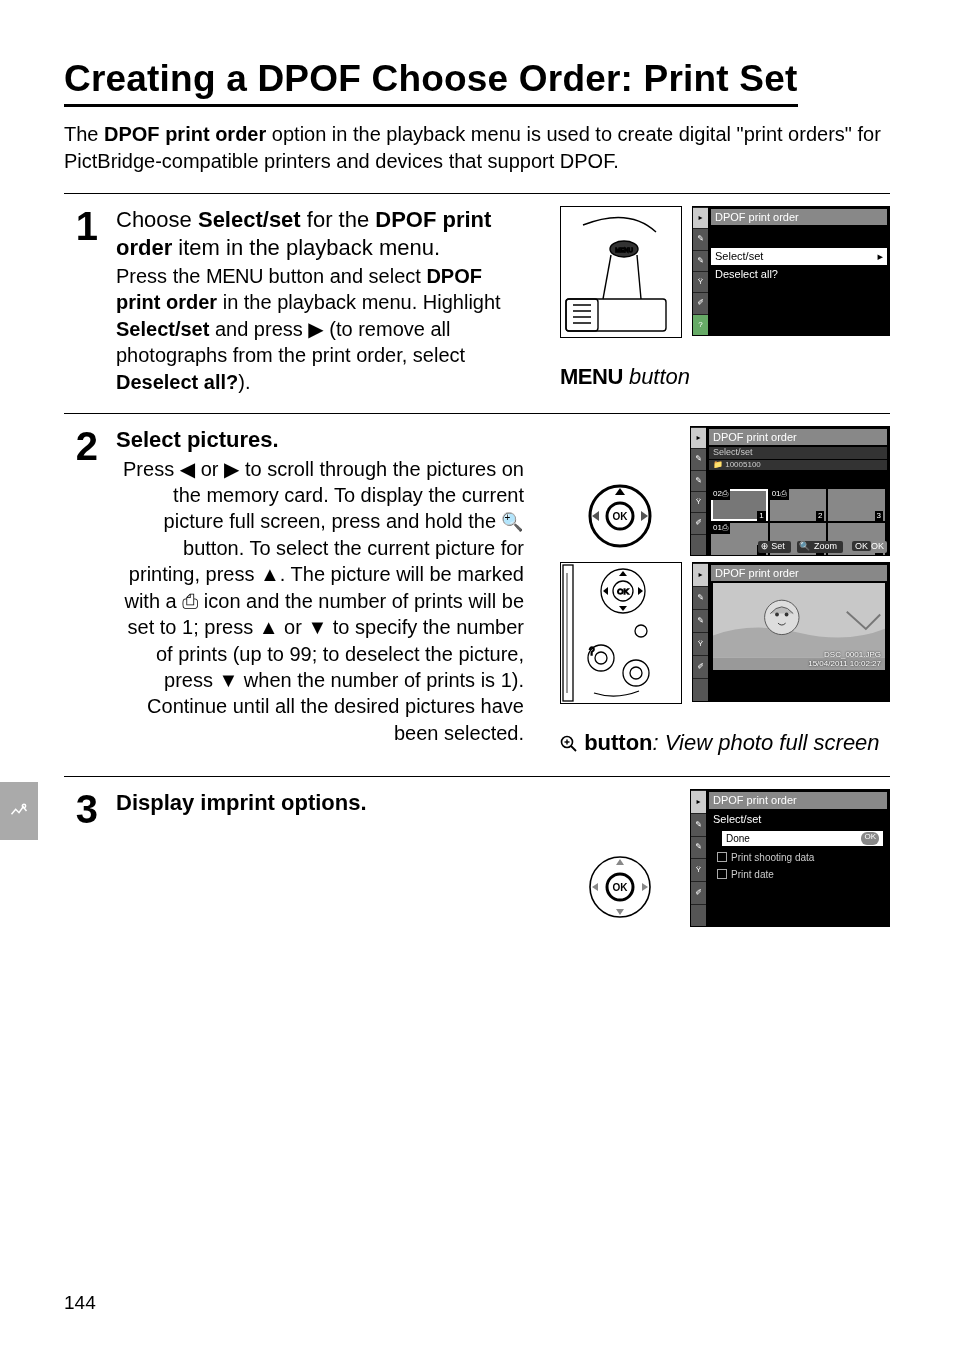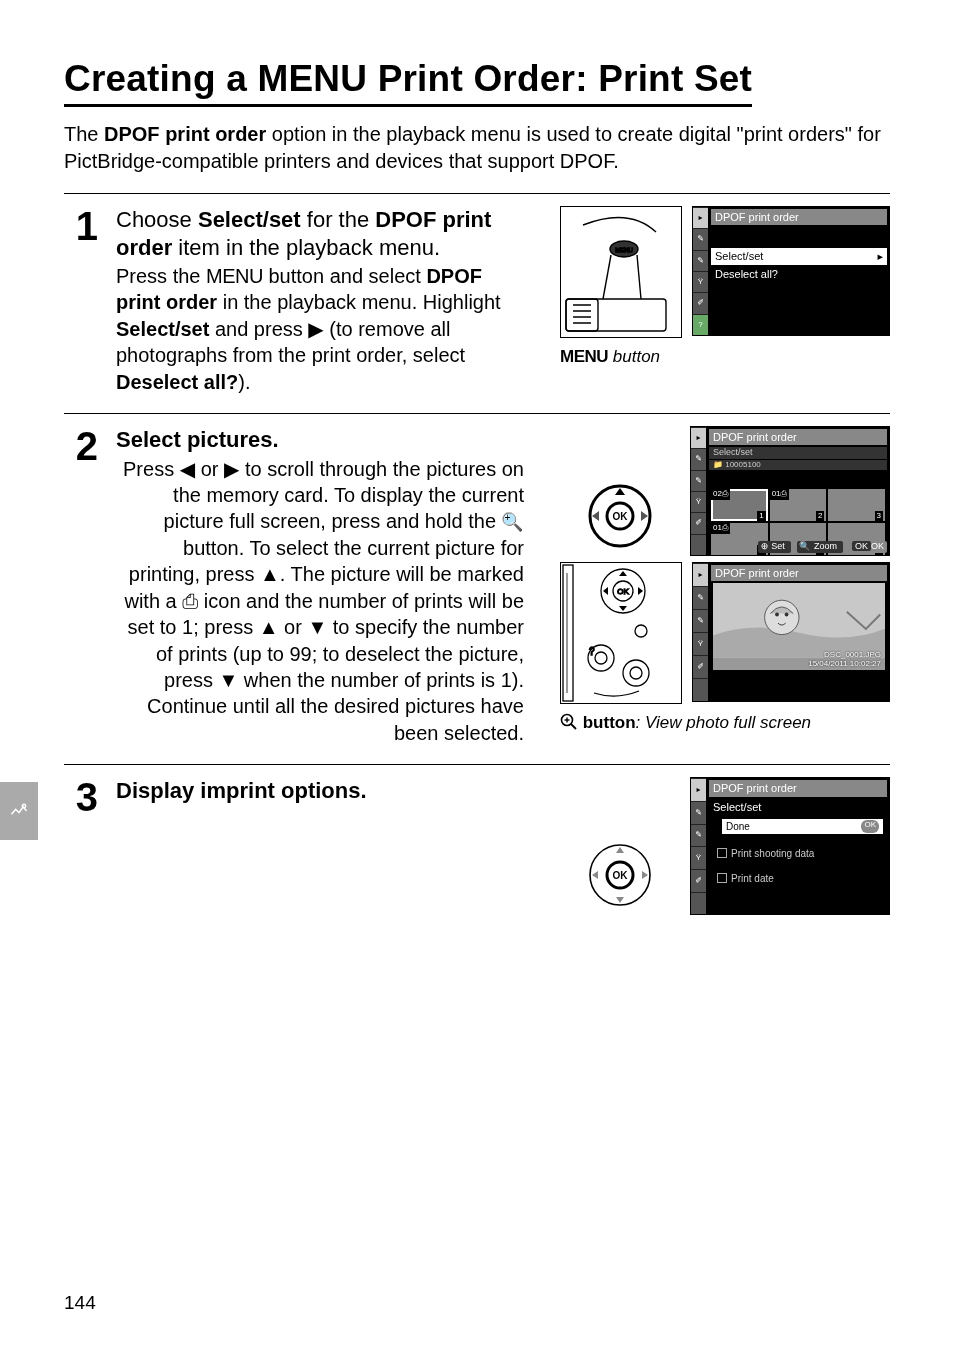--- a/index.html
+++ b/index.html
@@ -190,39 +190,39 @@
   }
   .lcd .photo svg { position:absolute; inset:0; }
   .lcd .photo .meta {
     position: absolute; bottom: 2px; right: 4px;
     font-size: 8px; line-height: 1.1;
     text-align: right;
     color: #fff;
     text-shadow: 0 0 2px #000;
   }
   .caption {
-    font-size: 17px;
+    font-size: 22px;
     line-height: 1.15;
-    margin-top: 3px;
+    margin-top: 20px;
   }
   .caption .sc { font-variant: small-caps; font-weight: 700; letter-spacing: 0.5px; }
   .caption i { font-style: italic; }
   .caption b { font-weight: 700; }
   .glyph { font-family: "Segoe UI Symbol", "Arial", sans-serif; }
   .lcd .done-row {
     background: #fff;
     color: #000;
     padding: 1px 4px;
     font-size: 10px;
     display:flex;
     justify-content:space-between;
     margin: 4px 4px 1px 13px;
   }
   .lcd .chk-row {
-    padding: 12px 4px 0 8px;
+    padding: 4px 4px 0 8px;
     font-size: 10px;
     color: #ccc;
     display: flex;
     gap: 4px;
     align-items: center;
   }
   .lcd .chk-row .box {
     width: 8px; height: 8px; border: 1px solid #aaa; display:inline-block;
   }
   .page-num {
@@ -255,21 +255,21 @@
 
 <div class="page">
 
   <div class="tab">
     <svg viewBox="0 0 24 24" width="20" height="20" stroke="#fff" fill="none" stroke-width="1.8">
       <path d="M3 16 L8 10 L12 14 L17 7 L21 12"></path>
       <circle cx="18" cy="6" r="2"></circle>
     </svg>
   </div>
 
-  <h1 class="title">Creating a MENU Print Order: Print Set</h1>
+  <h1 class="title">Creating a DPOF Choose Order: Print Set</h1>
 
   <p class="intro">
     <span>The </span><b>DPOF print order</b><span> option in the playback menu is used to create digital "print orders" for PictBridge-compatible printers and devices that support DPOF.</span>
   </p>
 
   
   <div class="step">
     <div class="num">1</div>
     <div class="body">
       <div class="head">

